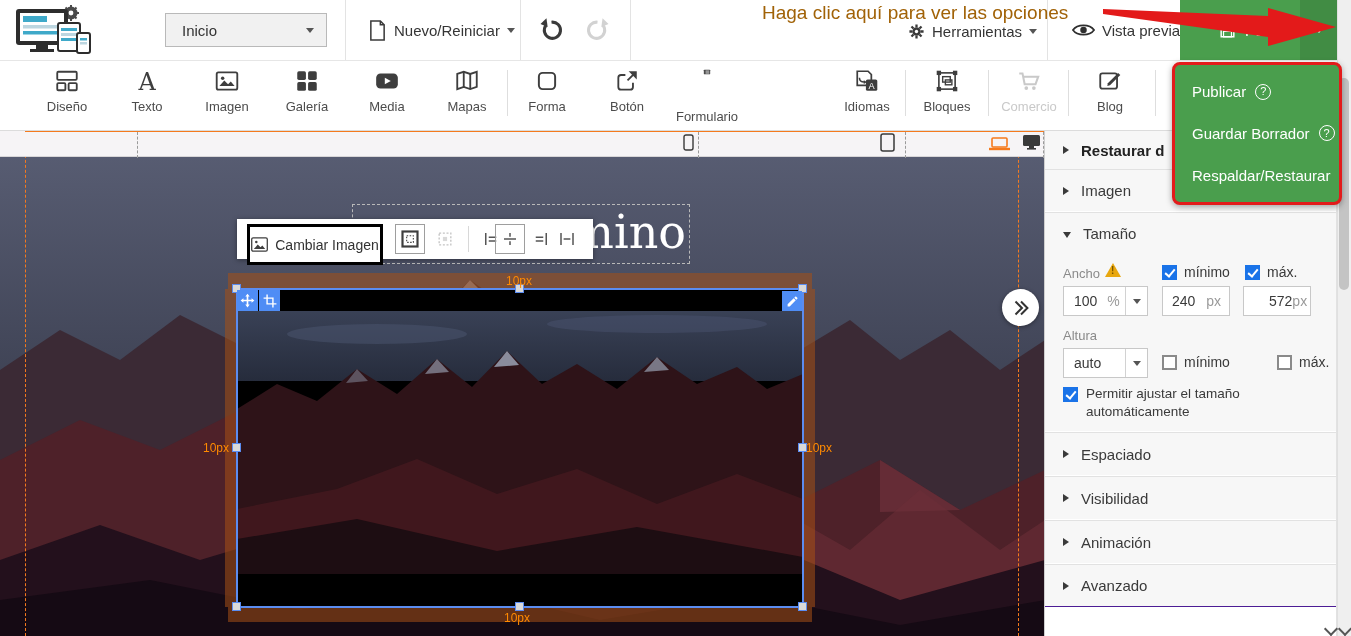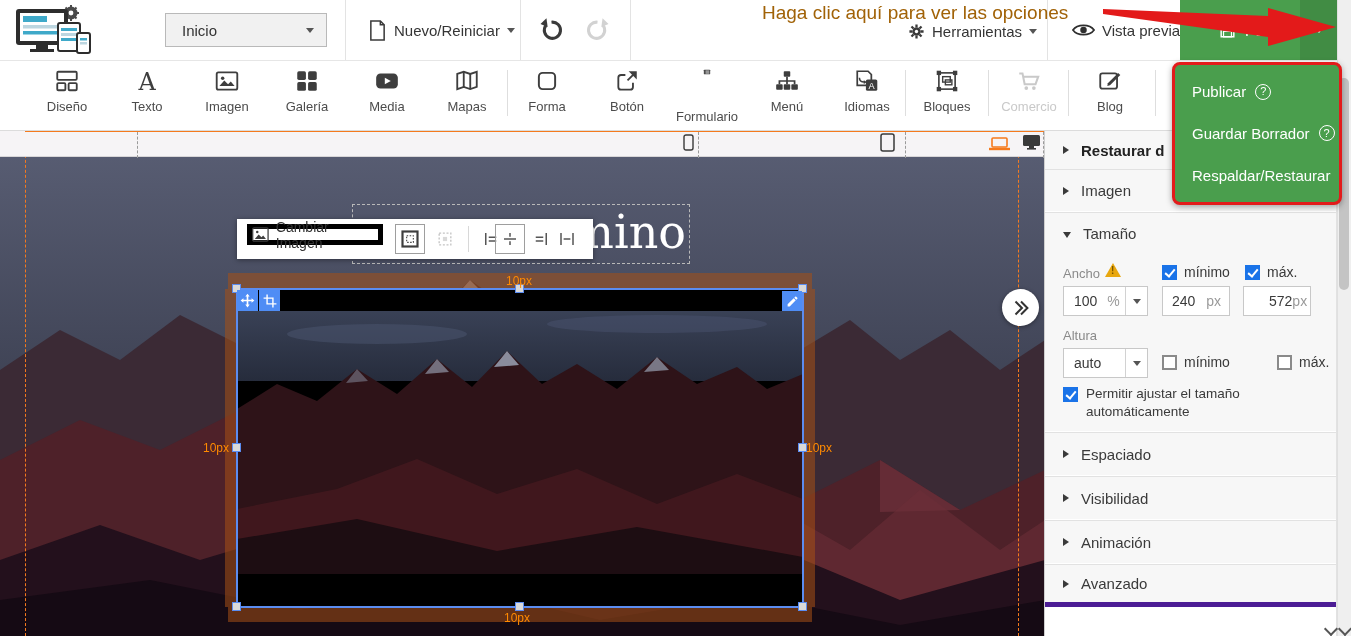--- a/index.html
+++ b/index.html
@@ -34,21 +34,21 @@
   
   #canvas{position:absolute;left:0;top:130px;width:1045px;height:506px;overflow:hidden;border-right:1px solid #cfcfcf;box-sizing:border-box;}
   .ruler{position:absolute;left:0;top:0;width:1045px;height:26px;background:#f6f4f6;border-bottom:1px solid rgba(0,0,0,.12);z-index:6;}
   .oline{position:absolute;left:25px;top:0px;width:1020px;height:0;border-top:2px solid #f57a1d;z-index:7;}
   .dashvO{position:absolute;top:0;width:0;height:506px;border-left:1px dashed #f57a1d;z-index:5;}
   .dashvG{position:absolute;top:2px;width:0;height:26px;border-left:1px dashed #9a9a9a;z-index:8;}
   .rico{position:absolute;z-index:9;}
   .titlebox{position:absolute;left:352px;top:74px;width:338px;height:60px;border:1px dashed #b9b9b9;z-index:12;box-sizing:border-box;}
   .titletxt{position:absolute;right:3px;top:-4px;font-family:"DejaVu Serif",serif;font-size:46px;color:#fff;line-height:62px;}
   .imgtb{position:absolute;left:237px;top:89px;width:356px;height:40px;background:#fff;box-shadow:0 1px 5px rgba(0,0,0,.4);z-index:20;}
-  .cib{position:absolute;left:10px;top:5px;width:136px;height:21px;border:5px solid #000000;display:flex;align-items:center;justify-content:center;
+  .cib{position:absolute;left:10px;top:5px;width:136px;height:41px;border:3px solid #000000;display:flex;align-items:center;justify-content:center;
        gap:7px;font-size:14px;color:#333;box-sizing:border-box;background:#fff;cursor:pointer;}
   .tbsq{position:absolute;top:5px;width:30px;height:30px;display:flex;align-items:center;justify-content:center;box-sizing:border-box;cursor:pointer;}
   .tbsq.bord{border:1px solid #9e9e9e;}
   .itbdiv{position:absolute;left:231px;top:7px;width:1px;height:26px;background:#d8d8d8;}
   .alico{position:absolute;top:8px;width:22px;height:24px;display:flex;align-items:center;justify-content:center;cursor:pointer;}
   
   .strip{position:absolute;background:rgba(166,81,22,.55);z-index:10;}
   .pxlab{position:absolute;font-size:12px;color:#ff8a00;z-index:13;}
   
   .selimg{position:absolute;left:237px;top:159px;width:566px;height:318px;outline:2px solid #5b8cf0;outline-offset:-1px;z-index:11;background:#000;}
@@ -309,21 +309,21 @@
       <span>Espaciado</span>
     </div>
     <div class="srow" style="top:346px;height:43px;">
       <span class="tri"></span>
       <span>Visibilidad</span>
     </div>
     <div class="srow" style="top:390px;height:43px;">
       <span class="tri"></span>
       <span>Animación</span>
     </div>
-    <div class="srow" style="top:434px;height:43px;border-bottom:5px solid #4c1d95;">
+    <div class="srow" style="top:434px;height:43px;border-bottom:1px solid #4c1d95;">
       <span class="tri"></span>
       <span>Avanzado</span>
     </div>
   </div>
 
   <div class="topbar">
     <div class="abs" style="left:14px;top:5px;">
       <svg width="80" height="50" viewBox="0 0 80 50">
         <circle cx="57" cy="8" r="6.5" fill="#4a4a4a"></circle>
           <circle cx="57" cy="8" r="2.4" fill="#fff"></circle>
@@ -505,30 +505,20 @@
           <rect x="2.5" y="5" width="19" height="14" rx="2" fill="#3e3e3e"></rect>
           <rect x="5.5" y="8" width="2" height="1.8" fill="#fff"></rect>
           <rect x="9" y="8" width="10" height="1.8" fill="#fff"></rect>
           <rect x="5.5" y="11.2" width="2" height="1.8" fill="#fff"></rect>
           <rect x="9" y="11.2" width="10" height="1.8" fill="#fff"></rect>
           <rect x="5.5" y="14.4" width="2" height="1.8" fill="#fff"></rect>
           <rect x="9" y="14.4" width="10" height="1.8" fill="#fff"></rect>
         </svg>
       <span class="lbl">Formulario</span>
       </div>
-    <div class="titem" style="left:745px;">
-      <svg width="26" height="26" viewBox="0 0 24 24">
-          <path d="M12 8 V12 M5 15 V12 H19 V15 M12 12 V15" fill="none" stroke="#3e3e3e" stroke-width="1.6"></path>
-          <rect x="9" y="3" width="6" height="5" rx="0.8" fill="#3e3e3e"></rect>
-          <rect x="2" y="15" width="6" height="5" rx="0.8" fill="#3e3e3e"></rect>
-          <rect x="9" y="15" width="6" height="5" rx="0.8" fill="#3e3e3e"></rect>
-          <rect x="16" y="15" width="6" height="5" rx="0.8" fill="#3e3e3e"></rect>
-        </svg>
-      <span class="lbl">Menú</span>
-      </div>
     <div class="titem" style="left:825px;">
       <svg width="26" height="26" viewBox="0 0 24 24">
           <path d="M3 3 H13 L16 6 V16 H3 Z" fill="none" stroke="#3e3e3e" stroke-width="1.6"></path>
           <path d="M5 9 C5 12 7.5 13 9.5 13" fill="none" stroke="#3e3e3e" stroke-width="1.4"></path>
           <polygon points="9,11.2 12,13 9,14.8" fill="#3e3e3e"></polygon>
           <rect x="11" y="10.5" width="10.5" height="10.5" rx="1.5" fill="#3e3e3e"></rect>
           <text x="16.2" y="19" font-size="8.5" font-family="Liberation Sans,sans-serif" text-anchor="middle" fill="#fff">A</text>
         </svg>
       <span class="lbl">Idiomas</span>
       </div>

